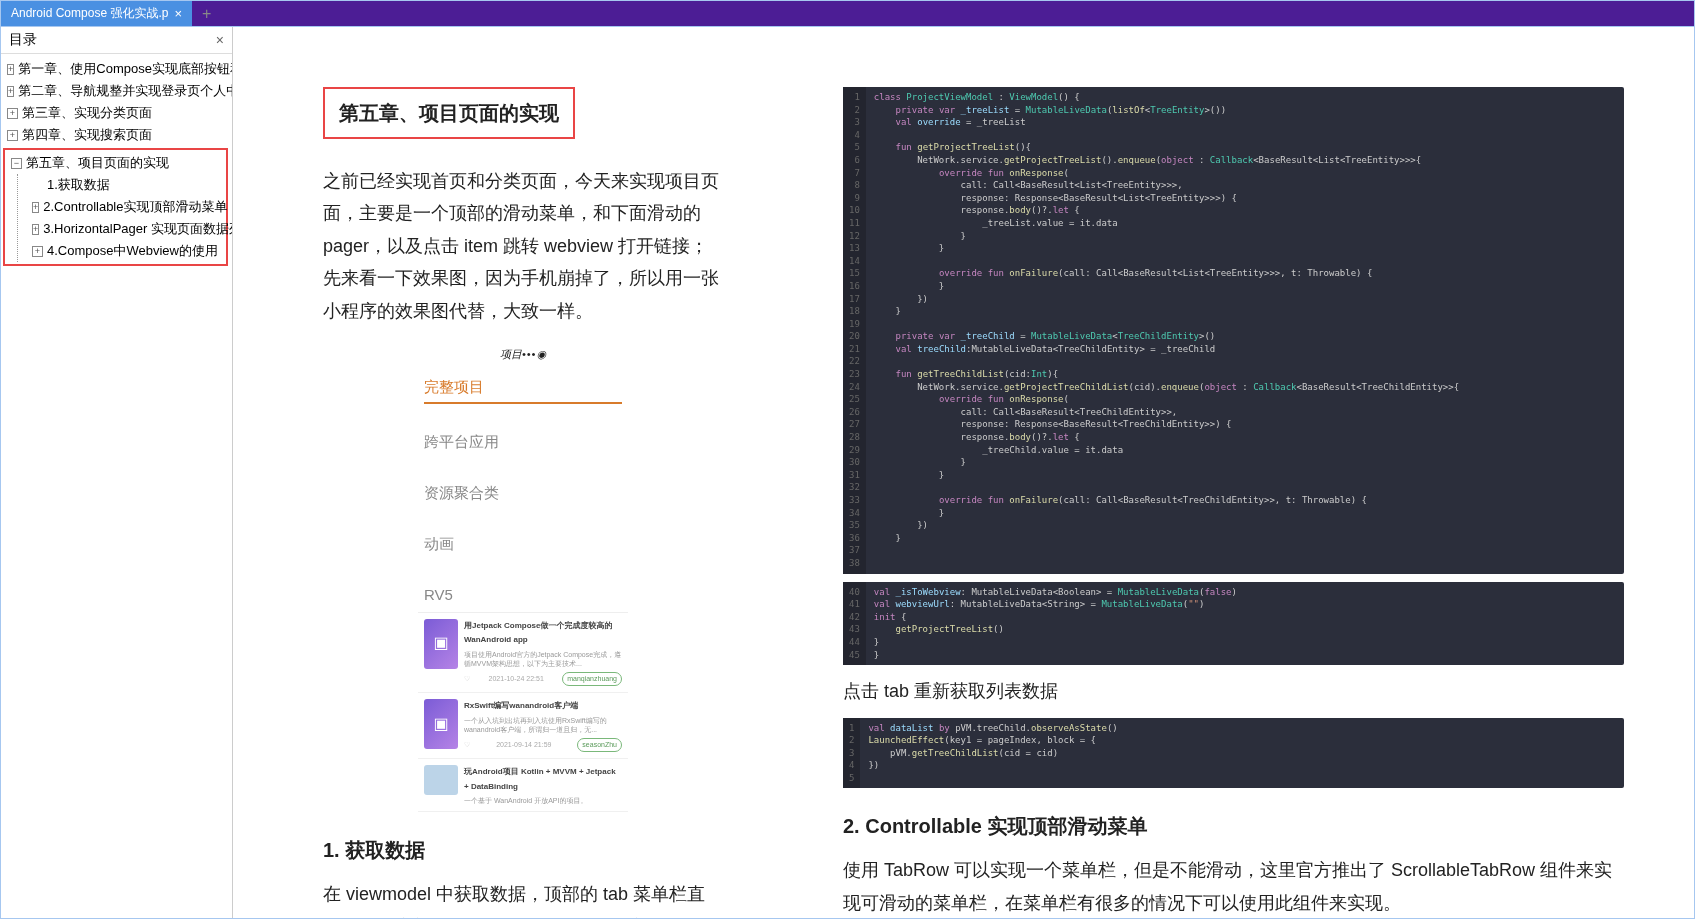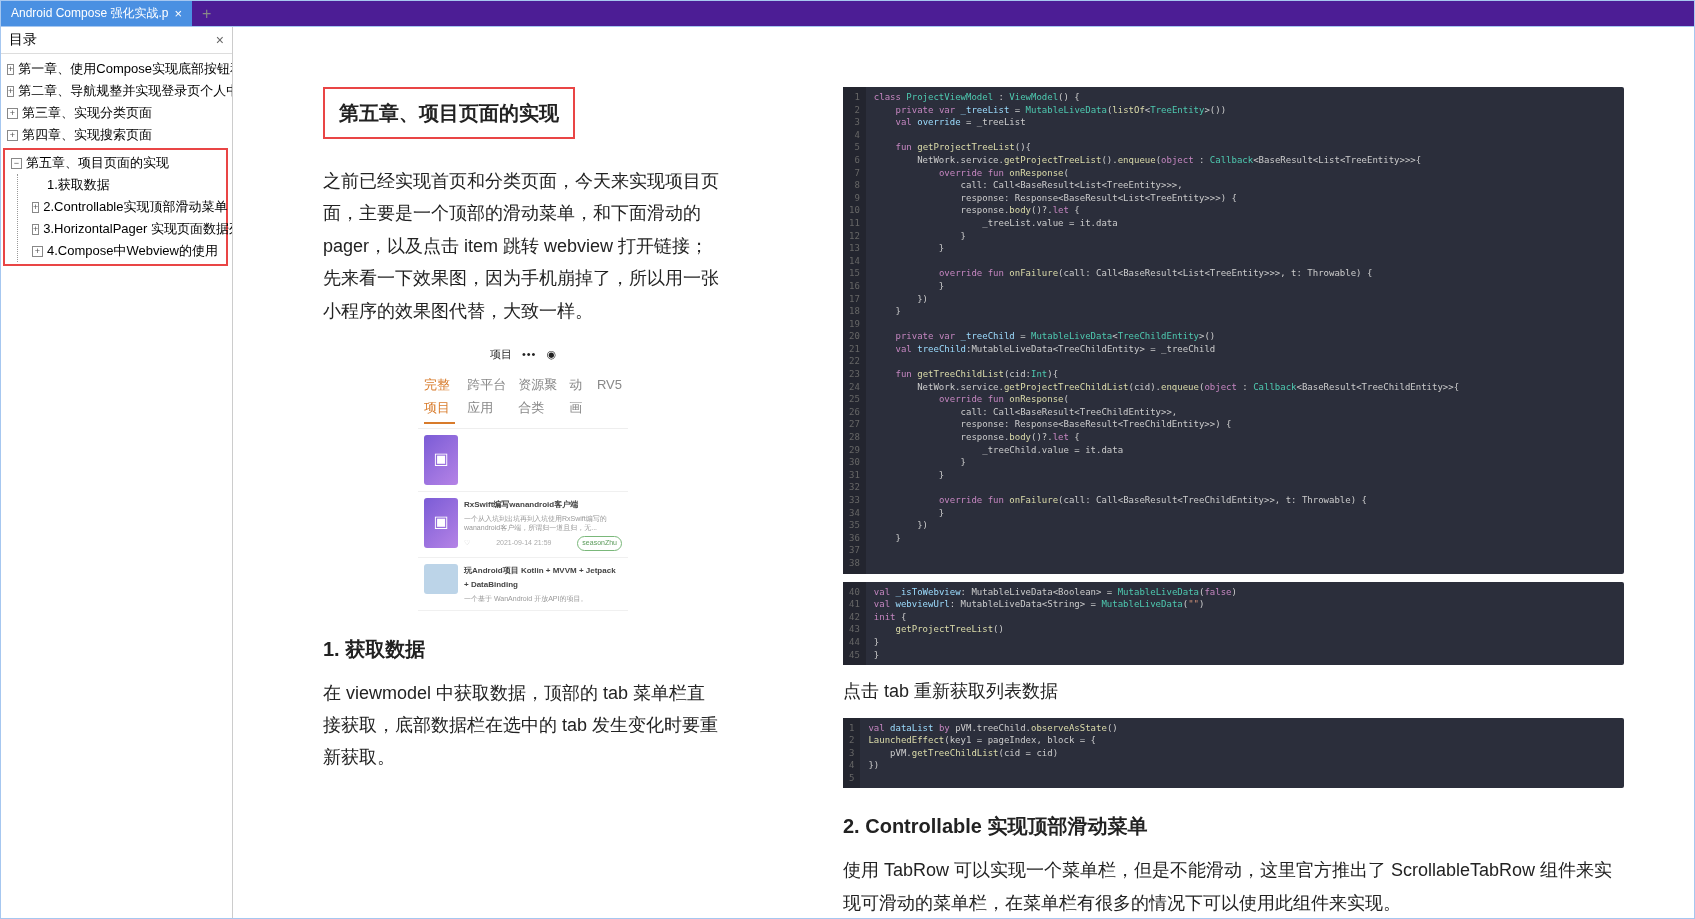--- a/index.html
+++ b/index.html
@@ -31,23 +31,23 @@
 .page { flex: 1; background: #fff; padding: 40px 60px 20px 60px; font-size: 13px; line-height: 1.8; color: #222; max-width: 520px; }
 .page2 { flex: 1; background: #fff; padding: 40px 40px 20px 20px; font-size: 13px; line-height: 1.8; color: #222; }
 
 .h1box { border: 2px solid #e94545; display: inline-block; padding: 6px 14px; margin-bottom: 16px; }
 .h1 { font-size: 20px; font-weight: bold; }
 .para { margin: 10px 0; font-size: 18px; }
 .h2 { font-size: 20px; font-weight: bold; margin: 20px 0 10px 0; }
 
 
 .phone { width: 210px; margin: 14px auto; }
-.phone-hdr { display: flex; align-items: center; justify-content: center; gap: 10px; font-size: 11px; padding: 4px 0; }
+.phone-hdr { display: flex; align-items: center; justify-content: center; font-size: 11px; padding: 4px 0; font-style: italic; }
 .phone-dots { letter-spacing: 1px; }
-.phone-tabs { display: flex; gap: 12px; font-size: 13px; padding: 4px 6px; border-bottom: 1px solid #eee; }
+.phone-tabs { display: flex; gap: 24px; font-size: 15px; padding: 4px 6px; border-bottom: 1px solid #eee; flex-direction: column; }
 .ptab { color: #888; }
 .ptab.active { color: #d87b2b; border-bottom: 2px solid #d87b2b; padding-bottom: 2px; }
 .card { display: flex; gap: 6px; padding: 6px; border-bottom: 1px solid #f0f0f0; }
 .thumb { width: 34px; height: 50px; background: linear-gradient(135deg,#7b5cd6,#b583e6); border-radius: 3px; display:flex; align-items:center; justify-content:center; color:#fff; font-size:16px;}
 .thumb2 { width: 34px; height: 30px; background: #bcd4e8; border-radius: 3px; }
 .cbody { flex: 1; font-size: 8px; color: #444; }
 .ctitle { font-weight: bold; margin-bottom: 2px; }
 .cdesc { color: #999; font-size: 7px; line-height: 1.3; }
 .cfoot { display: flex; justify-content: space-between; align-items: center; margin-top: 4px; font-size: 7px; color: #aaa; }
 .badge { border: 1px solid #7ab87a; color: #5a9a5a; border-radius: 8px; padding: 0 4px; font-size: 7px; }
@@ -146,20 +146,29 @@
           </div>
           <div class="phone-tabs">
             <span class="ptab active">完整项目</span>
             <span class="ptab">跨平台应用</span>
             <span class="ptab">资源聚合类</span>
             <span class="ptab">动画</span>
             <span class="ptab">RV5</span>
           </div>
           <div class="card">
             <div class="thumb">▣</div>
+            <div class="cbody">
+              <div class="ctitle">用Jetpack Compose做一个完成度较高的WanAndroid app</div>
+              <div class="cdesc">项目使用Android官方的Jetpack Compose完成，遵循MVVM架构思想，以下为主要技术...</div>
+              <div class="cfoot">
+                <span class="heart">♡</span>
+                <span>2021-10-24 22:51</span>
+                <span class="badge">manqianzhuang</span>
+              </div>
+            </div>
           </div>
           <div class="card">
             <div class="thumb">▣</div>
             <div class="cbody">
               <div class="ctitle">RxSwift编写wanandroid客户端</div>
               <div class="cdesc">一个从入坑到出坑再到入坑使用RxSwift编写的wanandroid客户端，所谓归一道且归，无...</div>
               <div class="cfoot">
                 <span class="heart">♡</span>
                 <span>2021-09-14 21:59</span>
                 <span class="badge">seasonZhu</span>

